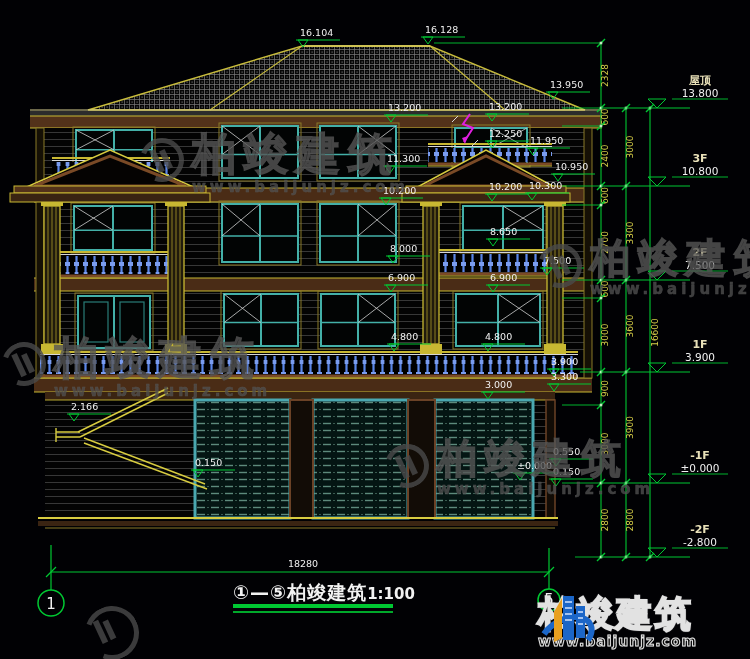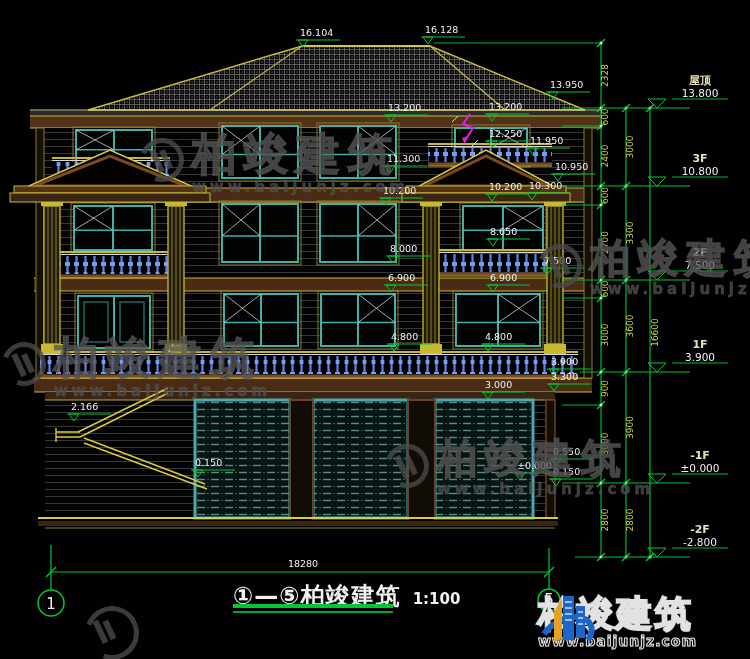--- a/index.html
+++ b/index.html
@@ -20,22 +20,22 @@
   .wm .url{font-weight:bold;font-size:15px;letter-spacing:4px;color:#4e4e4e;
      -webkit-text-stroke:.5px #5a5a5a;margin-top:2px;white-space:nowrap;}
   .wm.small .brand{font-size:40px;}
   .wmicon{width:34px;height:34px;border:5px solid #4a4a4a;border-left-color:transparent;
      border-radius:50%;transform:rotate(-25deg);margin:6px 8px 0 0;position:relative;flex:none;}
   .wmicon .b1,.wmicon .b2{position:absolute;background:#4a4a4a;}
   .wmicon .b1{left:9px;top:4px;width:6px;height:24px;}
   .wmicon .b2{left:18px;top:8px;width:6px;height:20px;}
   
   #titlebar{position:absolute;left:233px;top:580px;color:#f2f2f2;white-space:nowrap;}
-  #titlebar .cjk{font-size:24px;font-weight:bold;letter-spacing:1px;}
-  #titlebar .scale{font-size:15px;font-weight:bold;margin-left:12px;}
+  #titlebar .cjk{font-size:19px;font-weight:bold;letter-spacing:1px;}
+  #titlebar .scale{font-size:15px;font-weight:bold;}
   .uline1{position:absolute;left:233px;top:604px;width:160px;height:4px;background:#00c832;}
   .uline2{position:absolute;left:233px;top:611px;width:160px;height:2px;background:#00a82a;}
   
   #logo{position:absolute;left:534px;top:586px;width:216px;height:72px;display:flex;align-items:center;}
   #logo .txt{display:flex;flex-direction:column;margin-left:4px;}
   #logo .brand{font-size:36px;font-weight:bold;letter-spacing:3px;color:#0a0a0a;line-height:1.05;
      -webkit-text-stroke:2px #e2e2e2;text-shadow:0 0 2px #ffffff;white-space:nowrap;}
   #logo .url{font-size:14px;font-weight:bold;letter-spacing:1px;color:#0a0a0a;
      -webkit-text-stroke:1px #e2e2e2;text-shadow:0 0 1px #ffffff;white-space:nowrap;}
 </style>

